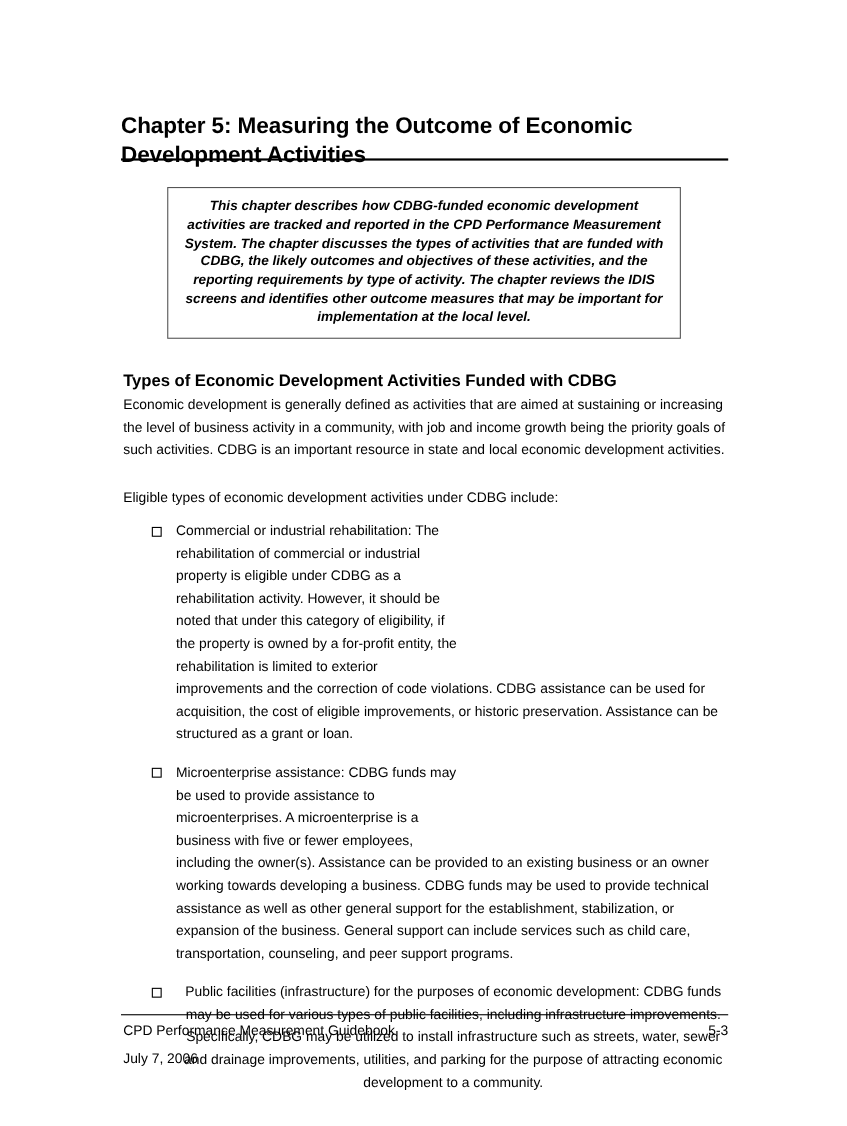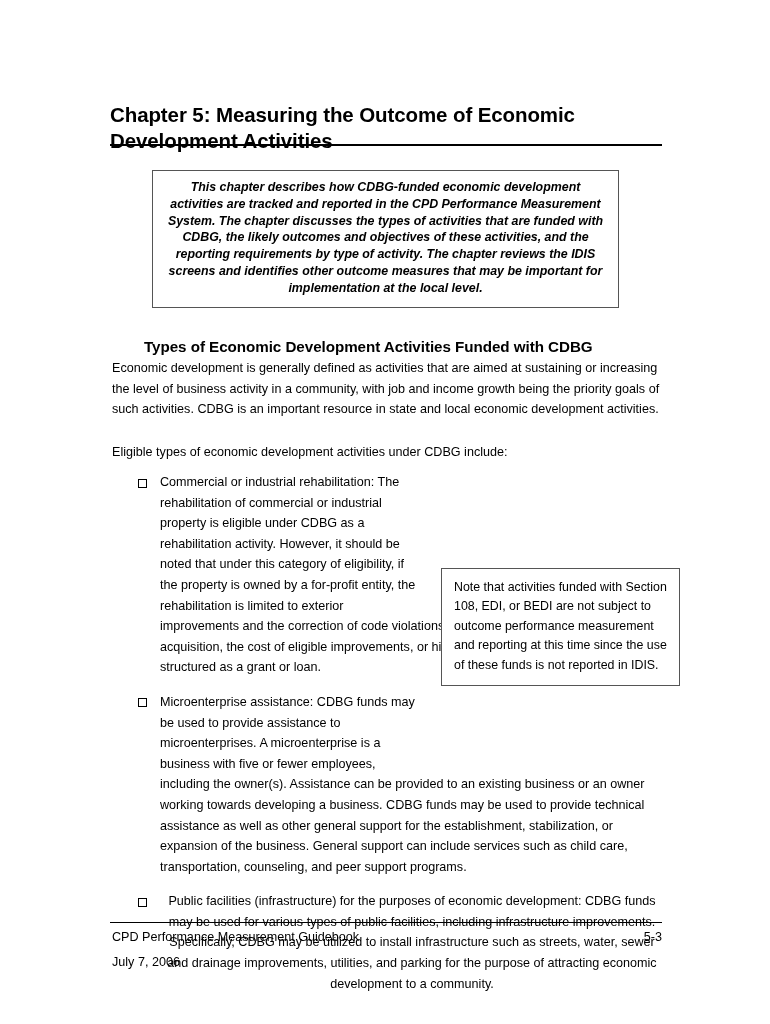--- a/index.html
+++ b/index.html
@@ -65,21 +65,20 @@
   
   .section-heading {
     position: absolute;
     left: 112px;
     top: 324px;
     width: 552px;
     font-size: 15.2px;
     font-weight: bold;
     line-height: 20px;
     letter-spacing: -0.05px;
-    margin-left: 32px;
   }
 
   
   .body-col {
     position: absolute;
     left: 112px;
     width: 552px;
     font-size: 12.6px;
     line-height: 20.6px;
   }
@@ -214,23 +213,20 @@
       <span class="bullet-label">Microenterprise assistance:</span><span class="bullet-body"> CDBG funds may be used to provide assistance to microenterprises.  A microenterprise is a business with five or fewer employees, including the owner(s).  Assistance can be provided to an existing business or an owner working towards developing a business.  CDBG funds may be used to provide technical assistance as well as other general support for the establishment, stabilization, or expansion of the business.  General support can include services such as child care, transportation, counseling, and peer support programs.</span>
     </div>
 
     <div class="bullet">
       <span class="bullet-marker"><span class="sq"></span></span>
       <span class="bullet-label">Public facilities (infrastructure) for the purposes of economic development:</span><span class="bullet-body"> CDBG funds may be used for various types of public facilities, including infrastructure improvements.  Specifically, CDBG may be utilized to install infrastructure such as streets, water, sewer and drainage improvements, utilities, and parking for the purpose of attracting economic development to a community.</span>
     </div>
 
   </div>
 
-  <div class="note-box">
-    <p>Note that activities funded with Section 108, EDI, or BEDI are not subject to outcome performance measurement and reporting at this time since the use of these funds is not reported in IDIS.</p>
-  </div>
 
   <div class="footer-rule"></div>
 
   <div class="footer">
     <div class="footer-row">
       <span>CPD Performance Measurement Guidebook</span>
       <span>5-3</span>
     </div>
     <div class="footer-date">July 7, 2006</div>
   </div>

